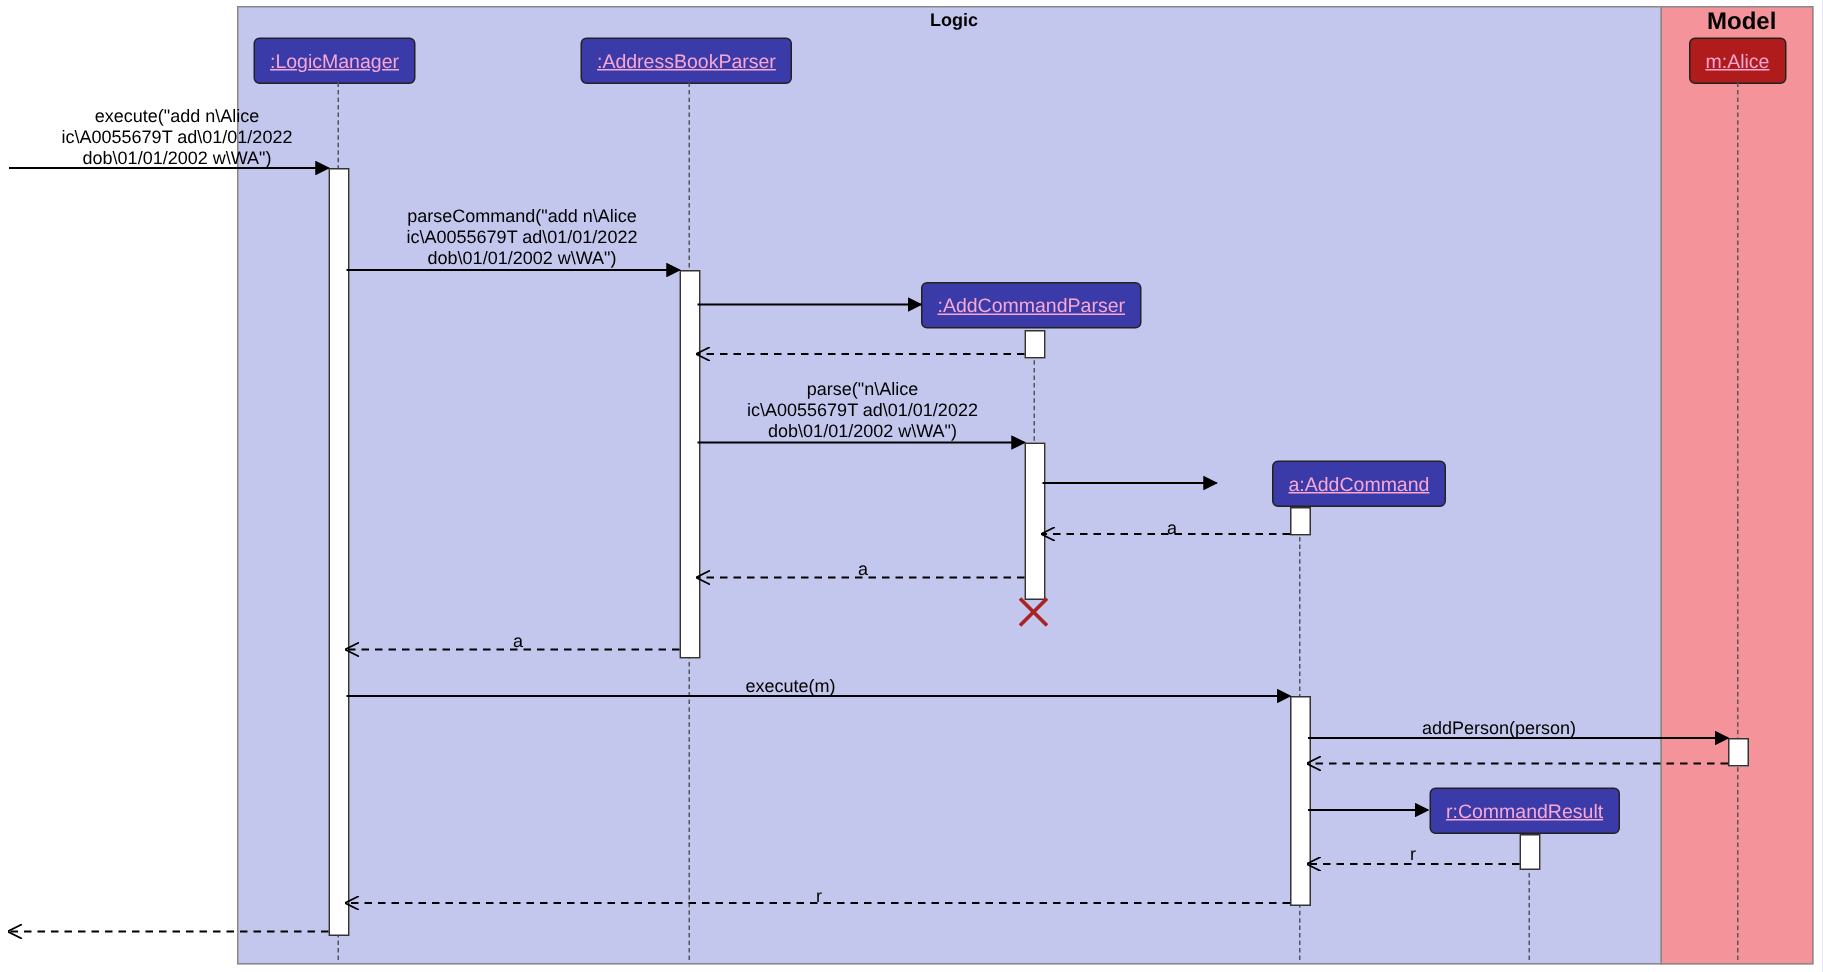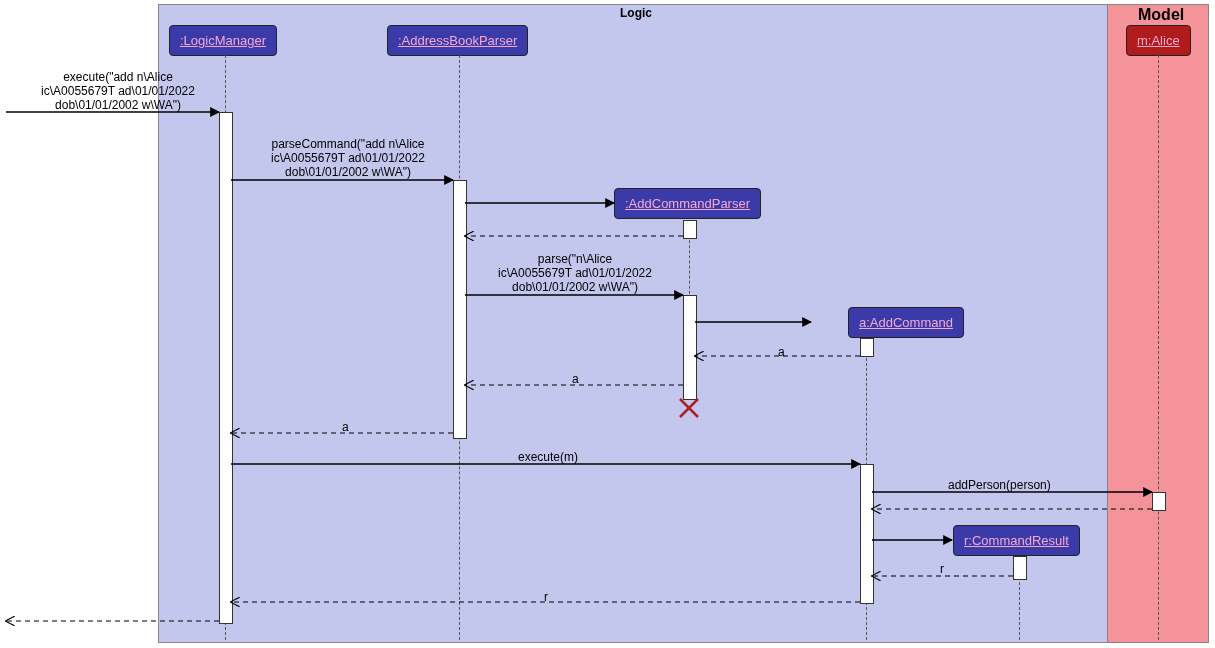--- a/index.html
+++ b/index.html
@@ -116,21 +116,21 @@
 dob\01/01/2002 w\WA")</div>
   <div class="msg-label" style="left:243px; top:137px; width:210px;">parseCommand("add n\Alice
 ic\A0055679T ad\01/01/2022
 dob\01/01/2002 w\WA")</div>
   <div class="msg-label" style="left:470px; top:252px; width:210px;">parse("n\Alice
 ic\A0055679T ad\01/01/2022
 dob\01/01/2002 w\WA")</div>
   <div class="msg-label" style="left:778px; top:345px;">a</div>
   <div class="msg-label" style="left:572px; top:372px;">a</div>
   <div class="msg-label" style="left:342px; top:420px;">a</div>
-  <div class="msg-label" style="left:518px; top:450px;">execute(m)</div>
+  <div class="msg-label" style="left:497px; top:450px;">execute(m)</div>
   <div class="msg-label" style="left:948px; top:478px;">addPerson(person)</div>
   <div class="msg-label" style="left:940px; top:562px;">r</div>
   <div class="msg-label" style="left:544px; top:590px;">r</div>
 
   <svg class="overlay">
     <defs>
       <marker id="arrow-solid" viewBox="0 0 10 10" refX="9" refY="5" markerWidth="7" markerHeight="7" orient="auto">
         <path d="M0,0 L10,5 L0,10 Z" fill="#000"></path>
       </marker>
       <marker id="arrow-open" viewBox="0 0 10 10" refX="9" refY="5" markerWidth="8" markerHeight="8" orient="auto">

